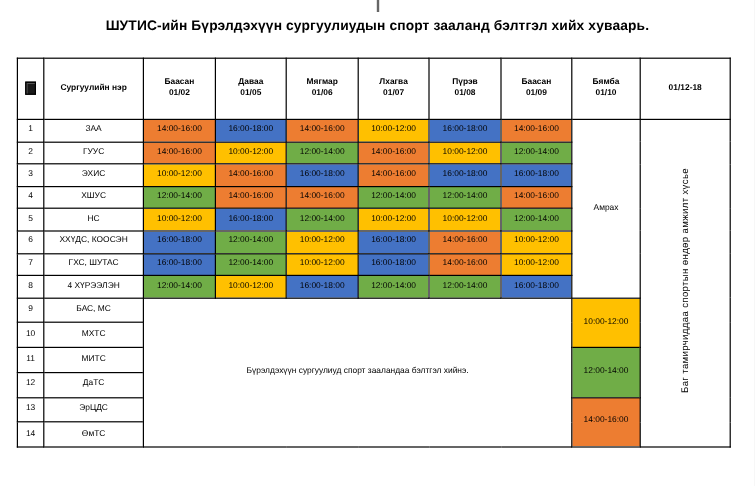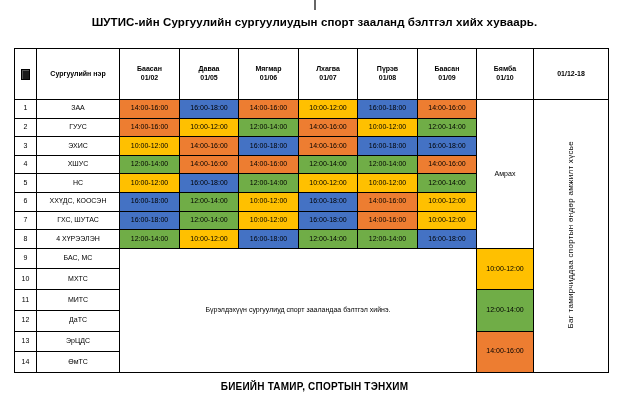--- a/index.html
+++ b/index.html
@@ -43,21 +43,21 @@
   .footer {
     position:absolute; top:381px; left:0; right:0; text-align:center;
     font-weight:bold; font-size:10px; letter-spacing:0.2px;
   }
 </style>
 </head>
 <body>
 
 <div class="page">
   <div class="artifact-tick"></div>
-  <div class="title">ШУТИС-ийн Сургуулийн сургуулиудын спорт зааланд бэлтгэл хийх хуваарь.</div>
+  <div class="title">ШУТИС-ийн Бүрэлдэхүүн сургуулиудын спорт зааланд бэлтгэл хийх хуваарь.</div>
   <table class="sched" id="schedule-table">
       <colgroup>
         <col style="width: 22px;">
         <col style="width: 83px;">
         <col style="width: 60px;">
         <col style="width: 59px;">
         <col style="width: 60px;">
         <col style="width: 59px;">
         <col style="width: 60px;">
         <col style="width: 59px;">
@@ -205,14 +205,13 @@
           <td class="num">13</td>
           <td class="name">ЭрЦДС</td>
           <td class="slot" rowspan="2" style="background: rgb(237, 125, 49);">14:00-16:00</td>
         </tr>
         <tr style="height: 20.7px;">
           <td class="num">14</td>
           <td class="name">ӨмТС</td>
         </tr>
       </tbody>
     </table>
-  <div class="footer">БИЕИЙН ТАМИР, СПОРТЫН ТЭНХИМ</div>
 </div>
 
 </body></html>

